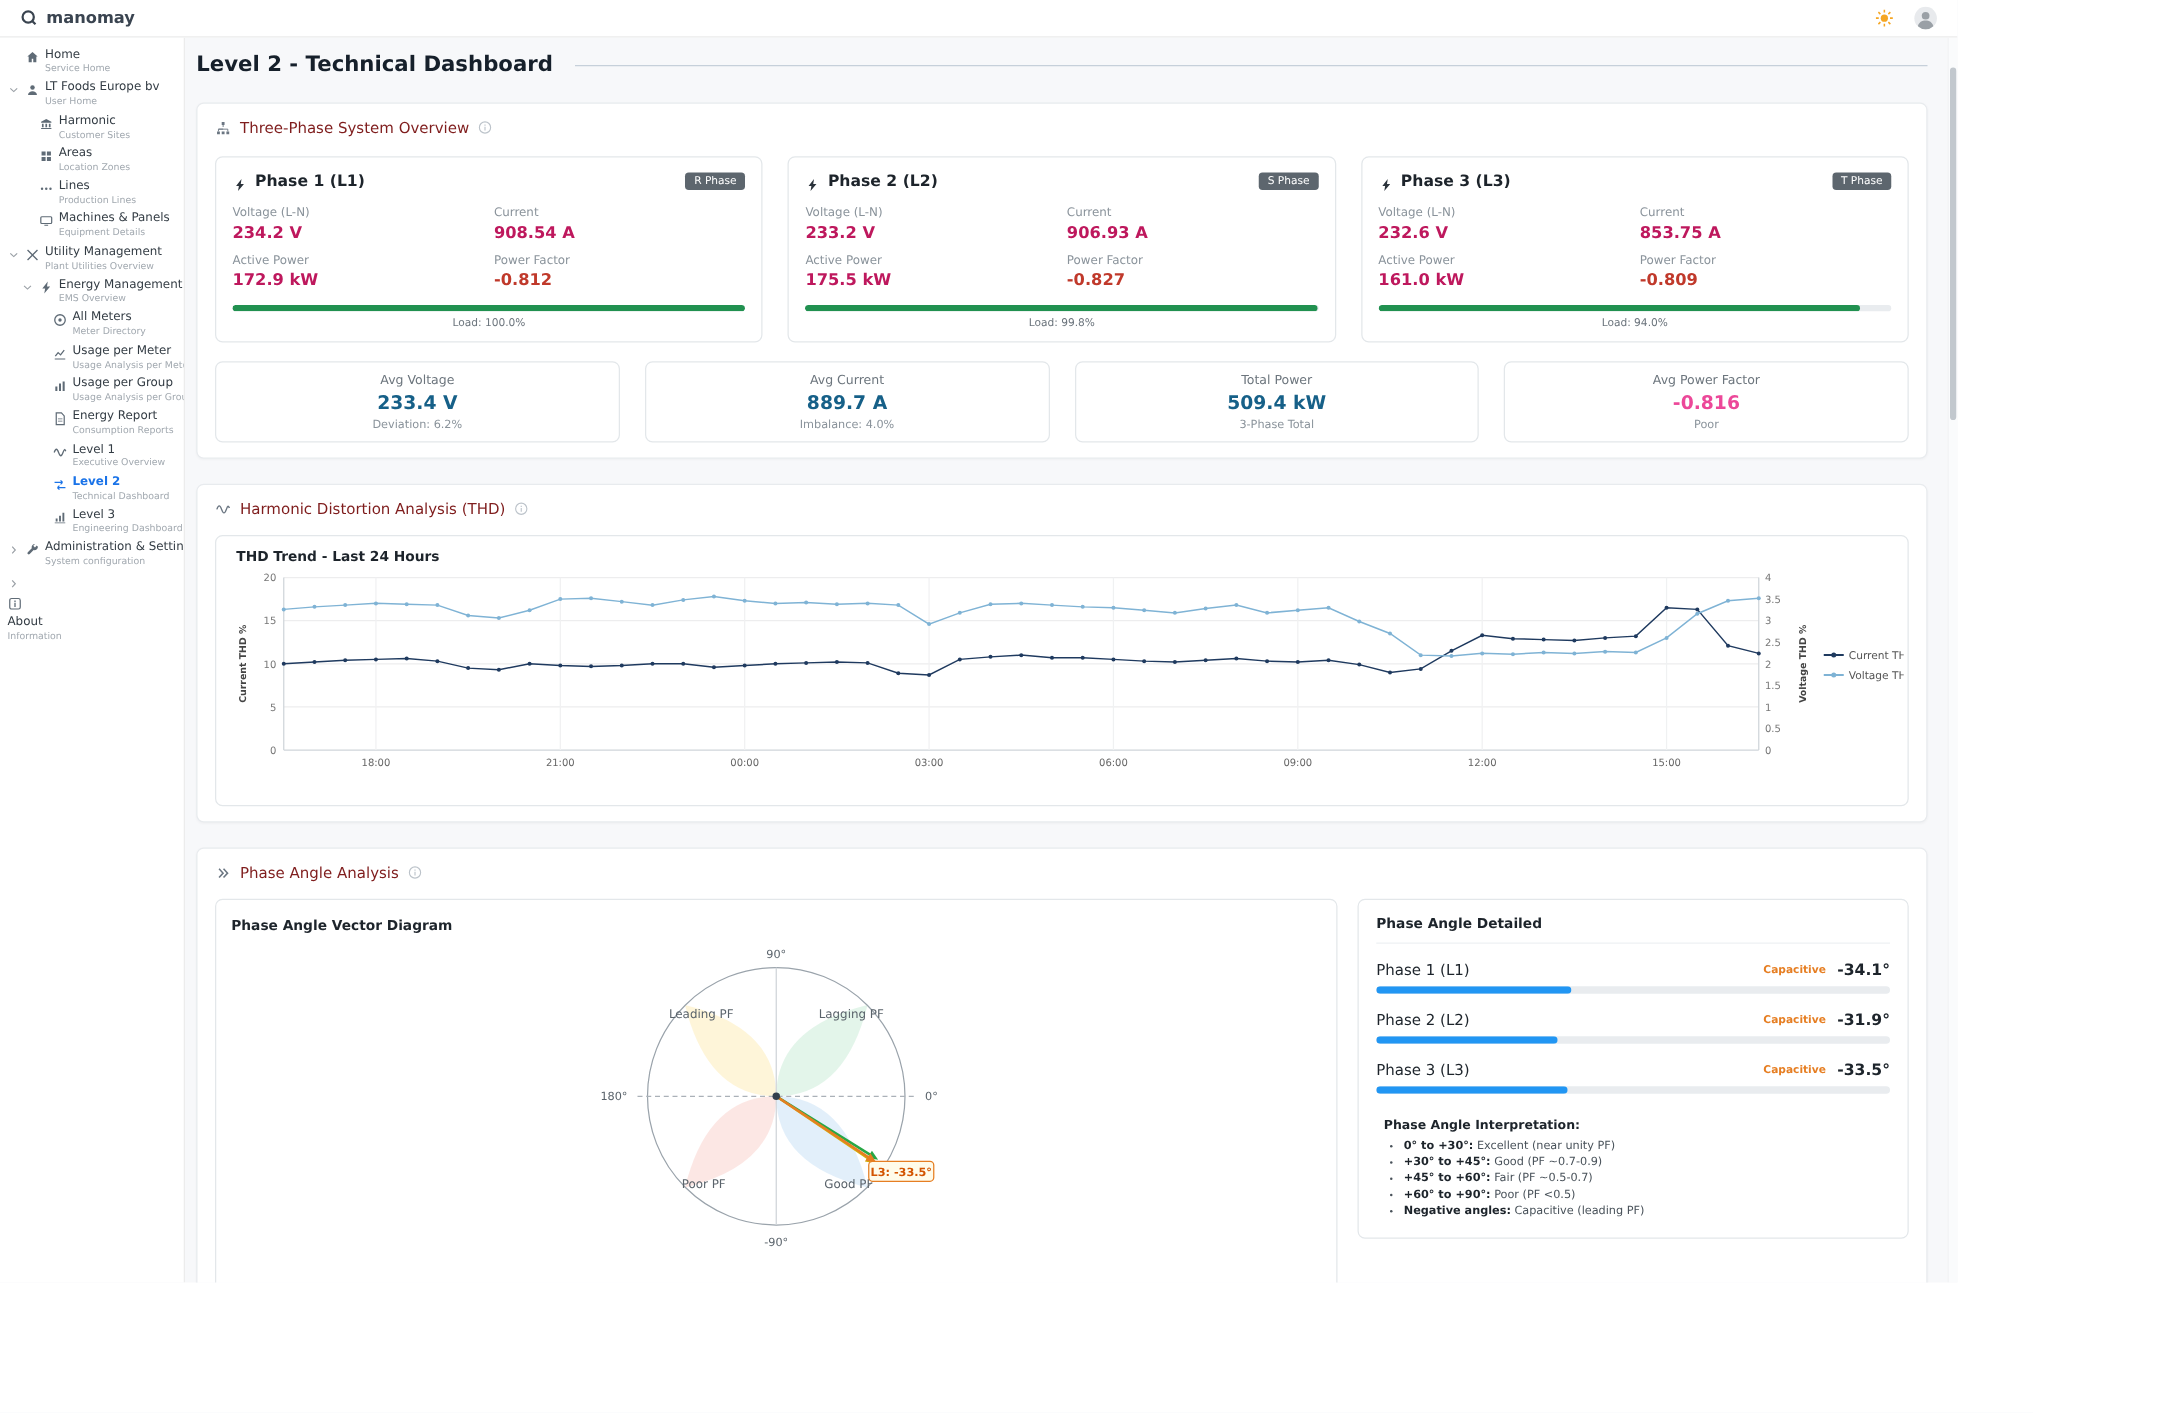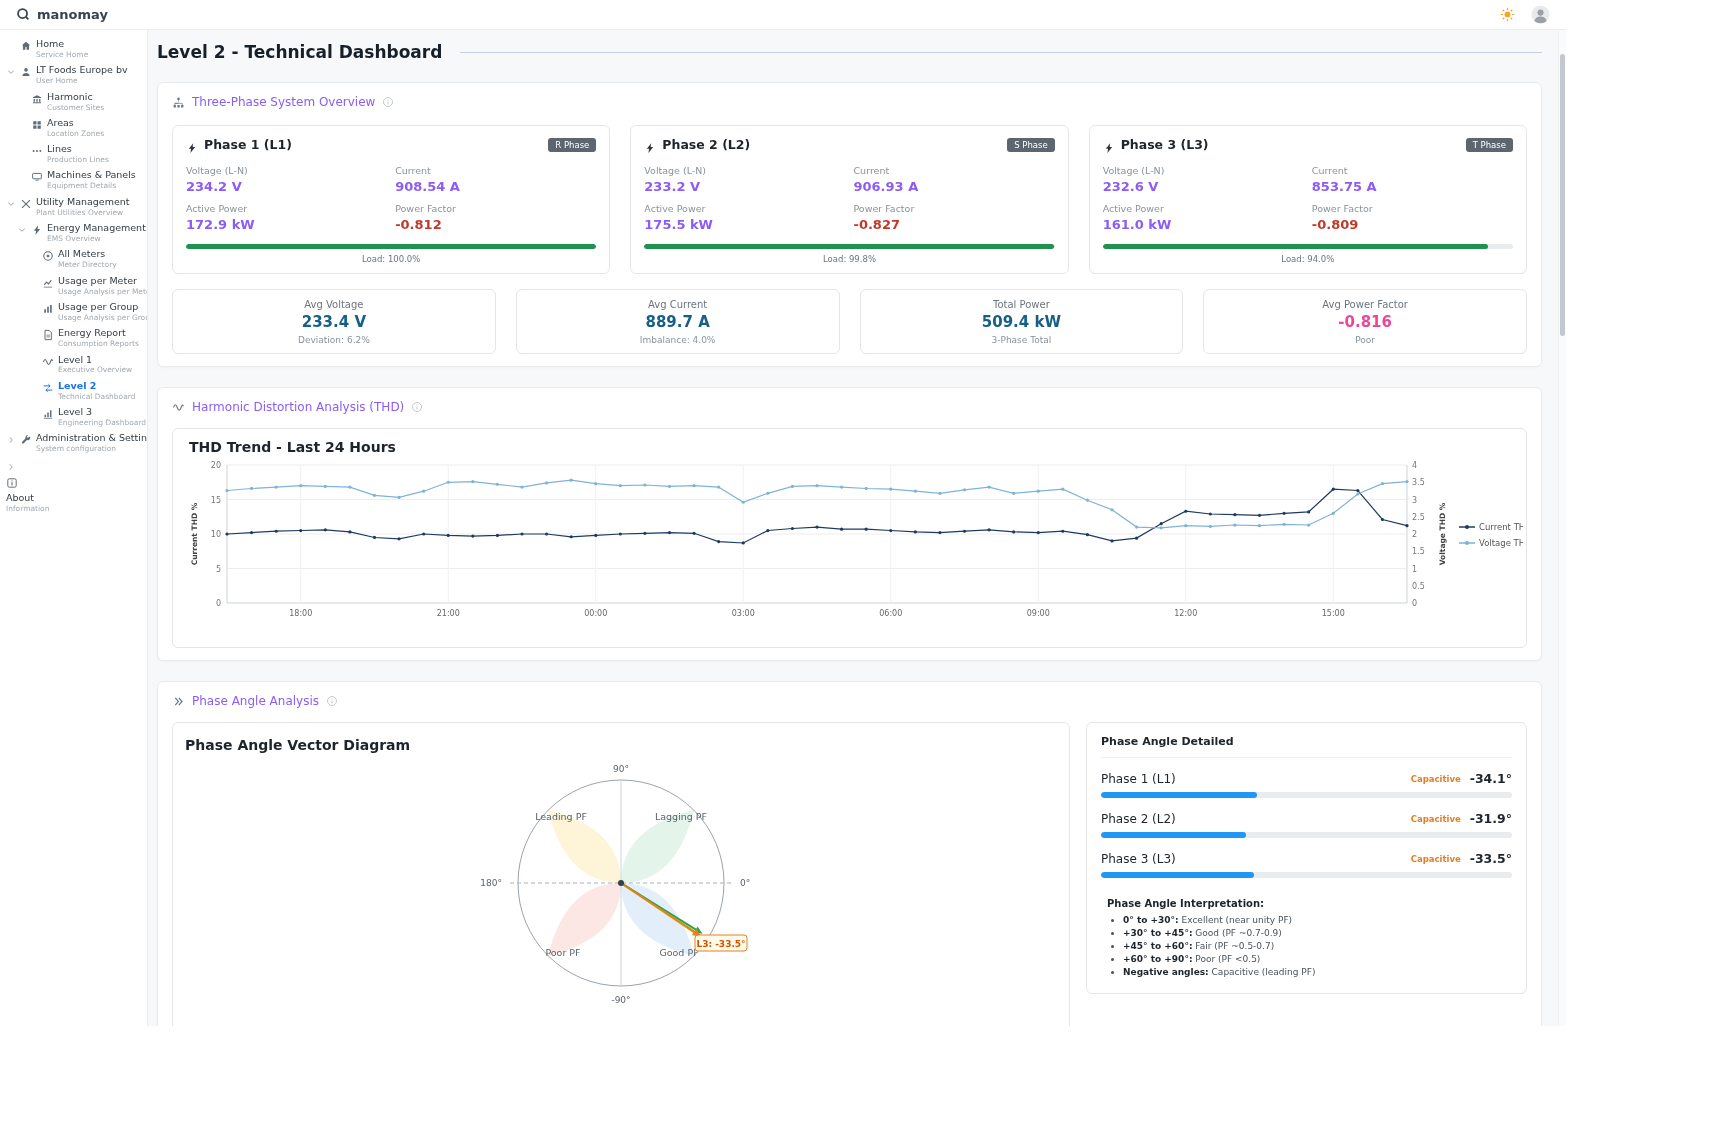--- a/index.html
+++ b/index.html
@@ -32,52 +32,52 @@
   .side-item.active .s-icon { color:#1a73e8; }
 
   
   .main { position:absolute; top:30px; left:137px; right:8px; bottom:0; padding:12px 16px 0 20px; }
   .title-row { display:flex; align-items:center; }
   h1.page-title { margin:0; font-size:17px; line-height:1.2; color:#16202b; }
   .title-rule { flex:1; height:1px; background:#c6d0da; margin-left:18px; }
   .subtitle { margin:4px 0 0 0; font-size:10.5px; color:#4c555e; }
 
   .card { background:#fff; border:1px solid #e8ebee; border-radius:6px; padding:12px 14px; margin-top:20px; box-shadow:0 1px 2px rgba(20,30,40,.03); }
-  .sec-head { display:flex; align-items:center; gap:7px; font-size:12px; color:#8b5cf6; }
+  .sec-head { display:flex; align-items:center; gap:7px; font-size:12px; color:#7f1d1d; }
   .sec-icon { width:13px; height:13px; color:#6b7682; }
   .info-ic { width:12px; height:12px; color:#bcc3ca; cursor:pointer; }
 
   
   .phase-row { display:flex; gap:20px; margin-top:16px; }
   .phase-card { flex:1; border:1px solid #e3e7ea; border-radius:6px; padding:11px 13px 9px 13px; background:#fff; }
   .ph-head { display:flex; align-items:center; gap:6px; }
   .ph-bolt { width:12px; height:12px; color:#2b333b; flex:none; }
   .ph-name { font-weight:bold; font-size:12.5px; color:#1d242b; flex:1; }
   .ph-badge { background:#5d666e; color:#fff; font-size:8.5px; font-weight:normal; padding:2px 7px; border-radius:3px; }
   .ph-grid { display:grid; grid-template-columns:1fr 1fr; gap:9px 8px; margin-top:13px; }
   .m-label { font-size:9.5px; color:#8a939b; line-height:1.2; }
   .m-value { font-size:13px; font-weight:bold; margin-top:2px; line-height:1.2; }
-  .m-value.blue { color:#8b5cf6; }
+  .m-value.blue { color:#be185d; }
   .m-value.red  { color:#c0392b; }
   .ph-bar { height:5px; background:#e9ecef; border-radius:3px; margin-top:12px; overflow:hidden; }
   .ph-fill { height:100%; border-radius:3px; }
   .ph-load { text-align:center; font-size:8.5px; color:#6c757d; margin-top:5px; }
 
   
   .summary-row { display:flex; gap:20px; margin-top:15px; }
   .sum-card { flex:1; border:1px solid #e3e7ea; border-radius:6px; padding:9px 10px 8px 10px; text-align:center; background:#fff; }
   .sum-label { font-size:10px; color:#6c757d; }
   .sum-value { font-size:15px; font-weight:bold; margin-top:3px; }
   .sum-value.blue { color:#166088; }
   .sum-value.red  { color:#ec4899; }
   .sum-sub { font-size:9px; color:#8a939b; margin-top:4px; }
 
   
   .chart-card { border:1px solid #e3e7ea; border-radius:6px; padding:8px 8px 4px 10px; margin-top:14px; background:#fff; }
-  .chart-title { font-size:14px; font-weight:bold; color:#1d242b; margin:2px 0 2px 6px; }
+  .chart-title { font-size:11px; font-weight:bold; color:#1d242b; margin:2px 0 2px 6px; }
 
   
   .pa-row { display:flex; gap:16px; margin-top:14px; align-items:flex-start; }
   .vector-card { flex:1; border:1px solid #e3e7ea; border-radius:6px; padding:12px; background:#fff; height:338px; position:relative; }
   .details-card { width:443px; border:1px solid #e3e7ea; border-radius:6px; padding:12px 14px 16px 14px; background:#fff; }
   .details-title { font-size:11px; font-weight:bold; color:#1d242b; padding-bottom:9px; border-bottom:1px solid #eef1f3; }
   .pa-item { margin-top:13px; }
   .pa-line { display:flex; align-items:center; }
   .pa-name { font-size:12px; color:#1d242b; flex:1; }
   .pa-type { font-size:8.5px; font-weight:bold; margin-right:9px; }

